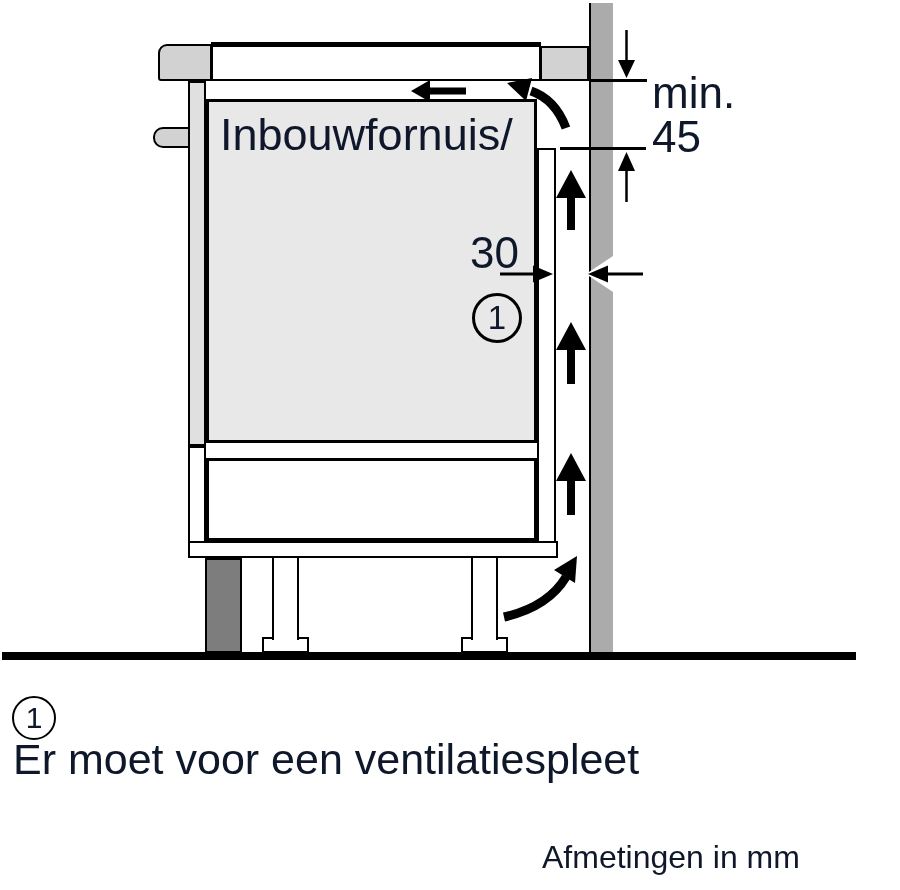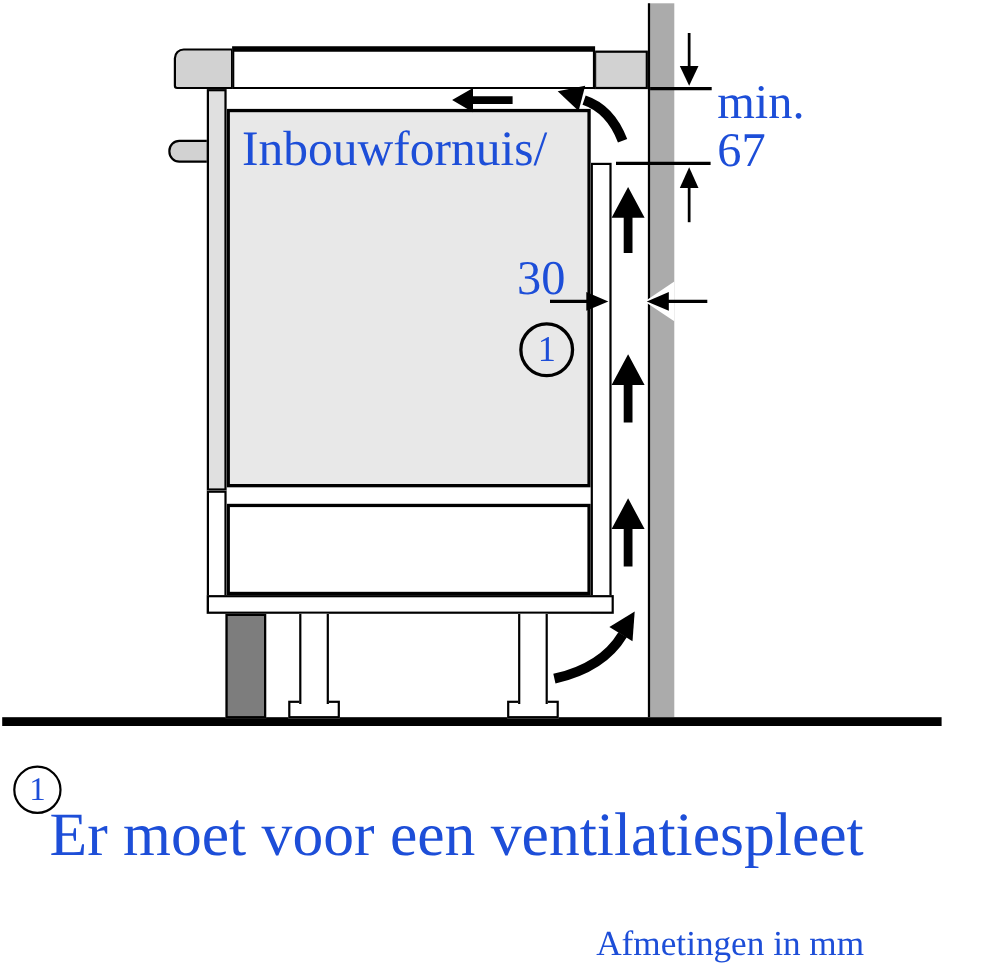--- a/index.html
+++ b/index.html
@@ -1,18 +1,18 @@
 <!DOCTYPE html>
 <html><head>
 <meta charset="utf-8">
 <style>
   html,body{margin:0;padding:0;background:#fff;}
   #stage{
     position:relative;width:856px;height:890px;background:var(--bg,#fff);
-    font-family:Liberation Serif, serif;color:#1d4ed8;overflow:hidden;
+    font-family:Liberation Sans, sans-serif;color:#0f172a;overflow:hidden;
   }
   .abs{position:absolute;box-sizing:border-box;}
   
   .wall{left:589px;top:3px;width:24px;height:649px;background:var(--wall,#ababab);border-left:2.5px solid #000;z-index:1;}
   .floor{left:2px;top:652px;width:894px;height:8px;background:#000;z-index:2;}
   .cooktop-body{left:211px;top:42px;width:330px;height:39px;background:#fff;border:2.5px solid #000;border-top-width:5px;z-index:3;}
   .cap-left{left:158px;top:44px;width:54px;height:37px;background:var(--midgray,#d2d2d2);border:2.5px solid #000;border-radius:9px 0 0 3px;z-index:2;}
   .cap-right{left:540px;top:46px;width:49px;height:35px;background:var(--midgray,#d2d2d2);border:2.5px solid #000;z-index:2;}
   .handle{left:153px;top:127px;width:37px;height:21px;background:var(--midgray,#d2d2d2);border:2.5px solid #000;border-radius:10px 0 0 10px;z-index:2;}
   .side-upper{left:188px;top:81px;width:18px;height:365px;background:var(--lightgray,#e0e0e0);border:2px solid #000;z-index:3;}
@@ -29,21 +29,21 @@
   .lbl{position:absolute;font-size:44px;line-height:46px;white-space:pre;z-index:6;}
   .min-lbl{left:652px;top:70px;}
   .v45-lbl{left:652px;top:114px;}
   .v20-lbl{left:470px;top:230px;}
   .circle1{position:absolute;left:472px;top:293px;width:44px;height:44px;border:3px solid #000;border-radius:50%;
            display:flex;align-items:center;justify-content:center;font-size:33px;z-index:6;background:transparent;}
   svg.overlay{position:absolute;left:0;top:0;z-index:5;pointer-events:none;}
   
   .fn-circle{position:absolute;left:12px;top:696px;width:40px;height:40px;border:2.5px solid #000;border-radius:50%;
              display:flex;align-items:center;justify-content:center;font-size:30px;z-index:6;}
-  .fn-text{position:absolute;left:13px;top:734px;font-size:56px;line-height:51px;z-index:6;margin-left:32px;}
+  .fn-text{position:absolute;left:13px;top:734px;font-size:43px;line-height:51px;z-index:6;}
   .units{position:absolute;left:542px;top:839px;font-size:32px;z-index:6;}
 </style>
 </head>
 <body>
 
 <div id="stage" style="--wall: #ababab; --lightgray: #e0e0e0; --ovengray: #e8e8e8; --midgray: #d2d2d2; --darkgray: #7d7d7d; --bg: #ffffff;">
 
   <div class="abs wall"></div>
   <div class="abs floor"></div>
 
@@ -86,21 +86,21 @@
     <line x1="626.5" y1="169" x2="626.5" y2="202" stroke="#000" stroke-width="2.5"></line>
 
     <line x1="500" y1="274" x2="537" y2="274" stroke="#000" stroke-width="3"></line>
     <polygon points="553,274 533,265.5 533,282.5" fill="#000"></polygon>
     <polygon points="586,274 613,256 613,292" fill="#fff"></polygon>
     <polygon points="588,274 608,265.5 608,282.5" fill="#000"></polygon>
     <line x1="606" y1="274" x2="643" y2="274" stroke="#000" stroke-width="3"></line>
   </svg>
 
   <div class="lbl min-lbl">min.</div>
-  <div class="lbl v45-lbl">67</div>
+  <div class="lbl v45-lbl">45</div>
   <div class="lbl v20-lbl">30</div>
   <div class="circle1">
       <span>1</span>
     </div>
 
   <div class="fn-circle">
       <span>1</span>
     </div>
   <div class="fn-text"><span>Er moet voor een ventilatiespleet</span><br></div>
   <div class="units">Afmetingen in mm</div>

